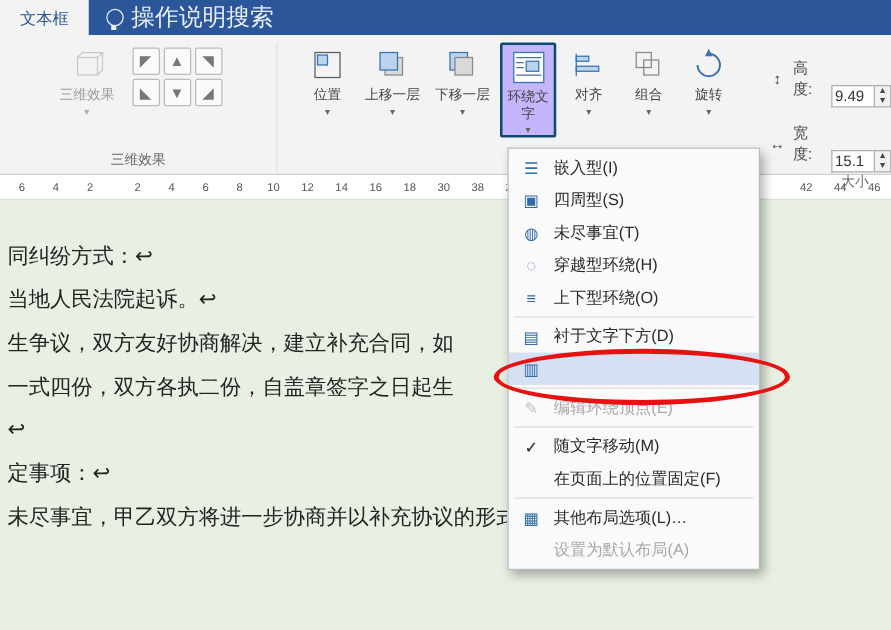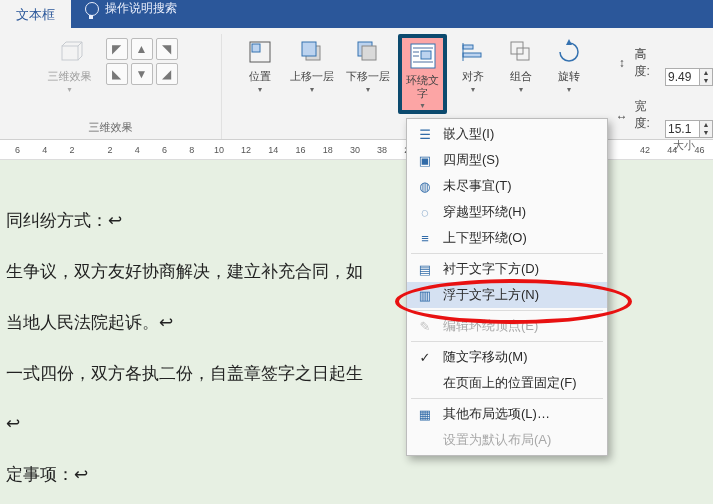--- a/index.html
+++ b/index.html
@@ -10,35 +10,35 @@
     width: 713px;
     height: 504px;
     overflow: hidden;
     position: relative;
   }
   
   .titlebar {
     background: #2b579a;
     height: 28px;
     display: flex;
-    align-items: flex-start;
+    align-items: center;
     color: #fff;
   }
   .titlebar .tab {
     background: #f3f3f3;
     color: #2b579a;
     padding: 6px 16px 4px 16px;
     font-size: 13px;
   }
   .titlebar .search {
     display: flex;
     align-items: center;
     padding-left: 14px;
     gap: 6px;
-    font-size: 12px;
+    font-size: 19px;
     color: #e9eefb;
   }
   .titlebar .bulb-icon {
     width: 14px; height: 14px;
     border: 1.5px solid #e9eefb;
     border-radius: 50%;
     position: relative;
   }
   .titlebar .bulb-icon::after {
     content: "";
@@ -93,22 +93,22 @@
     font-size: 11px;
     color: #444;
     text-align: center;
     line-height: 1.15;
     white-space: pre;
   }
   .big-btn .caret {
     font-size: 8px; color: #666;
   }
   .btn-active {
-    background: #fca5a5;
-    border: 4px solid #0c4a6e;
+    background: #c4b5fd;
+    border: 2px solid #0c4a6e;
     border-radius: 2px;
   }
   
   .three-d-cluster {
     display: grid;
     grid-template-columns: repeat(3,22px);
     grid-template-rows: repeat(2,22px);
     gap: 3px;
     margin-left: 6px;
     margin-top: 4px;
@@ -185,21 +185,21 @@
   .doc {
     position: relative;
     background: #e7f0e3;
     height: 344px;
     padding: 28px 24px 10px 6px;
     font-family: "SimSun", serif;
     font-size: 17px;
     color: #222;
     line-height: 2.05;
   }
-  .doc p { white-space: pre; margin-top: 16px; }
+  .doc p { white-space: pre; }
   
   .dropdown {
     position: absolute;
     top: 118px;
     left: 406px;
     width: 202px;
     background: #fafafa;
     border: 1px solid #bcbcbc;
     box-shadow: 3px 4px 8px rgba(0,0,0,0.3);
     z-index: 50;
@@ -419,22 +419,22 @@
   <span>26</span>
   <span>28</span>
   <span style="width:170px"></span>
   <span>42</span>
   <span>44</span>
   <span>46</span>
 </div>
 
 <div class="doc">
   <p>同纠纷方式：↩</p>
+  <p>当地人民法院起诉。↩</p>
   <p>生争议，双方友好协商解决，建立补充合同，如</p>
-  <p>当地人民法院起诉。↩</p>
   <p>一式四份，双方各执二份，自盖章签字之日起生</p>
   <p>↩</p>
   <p>定事项：↩</p>
   <p>未尽事宜，甲乙双方将进一步协商并以补充协议的形式补充。</p>
 </div>
 
 <div class="dropdown">
   <div class="menu-item">
     <span class="mi-icon">☰</span>
     <span>嵌入型(I)</span>
@@ -455,21 +455,20 @@
     <span class="mi-icon">≡</span>
     <span>上下型环绕(O)</span>
   </div>
   <div class="menu-sep"></div>
   <div class="menu-item">
     <span class="mi-icon">▤</span>
     <span>衬于文字下方(D)</span>
   </div>
   <div class="menu-item highlighted">
     <span class="mi-icon">▥</span>
-    <span>浮于文字上方(N)</span>
   </div>
   <div class="menu-sep"></div>
   <div class="menu-item disabled">
     <span class="mi-icon">✎</span>
     <span>编辑环绕顶点(E)</span>
   </div>
   <div class="menu-sep"></div>
   <div class="menu-item">
     <span class="check">✓</span>
     <span>随文字移动(M)</span>

